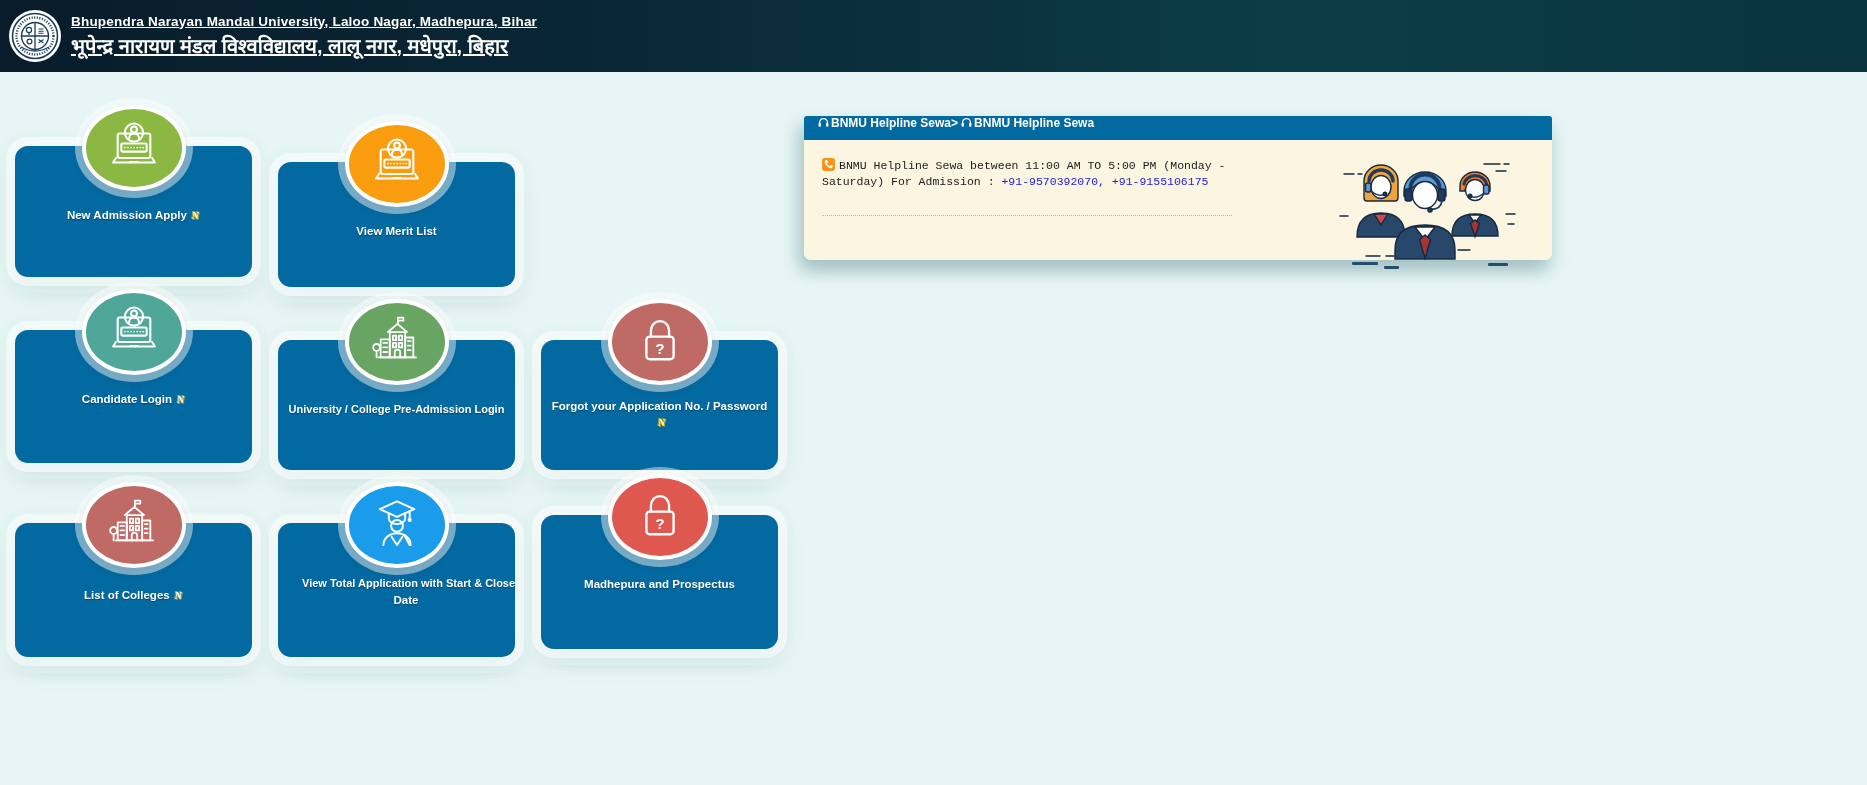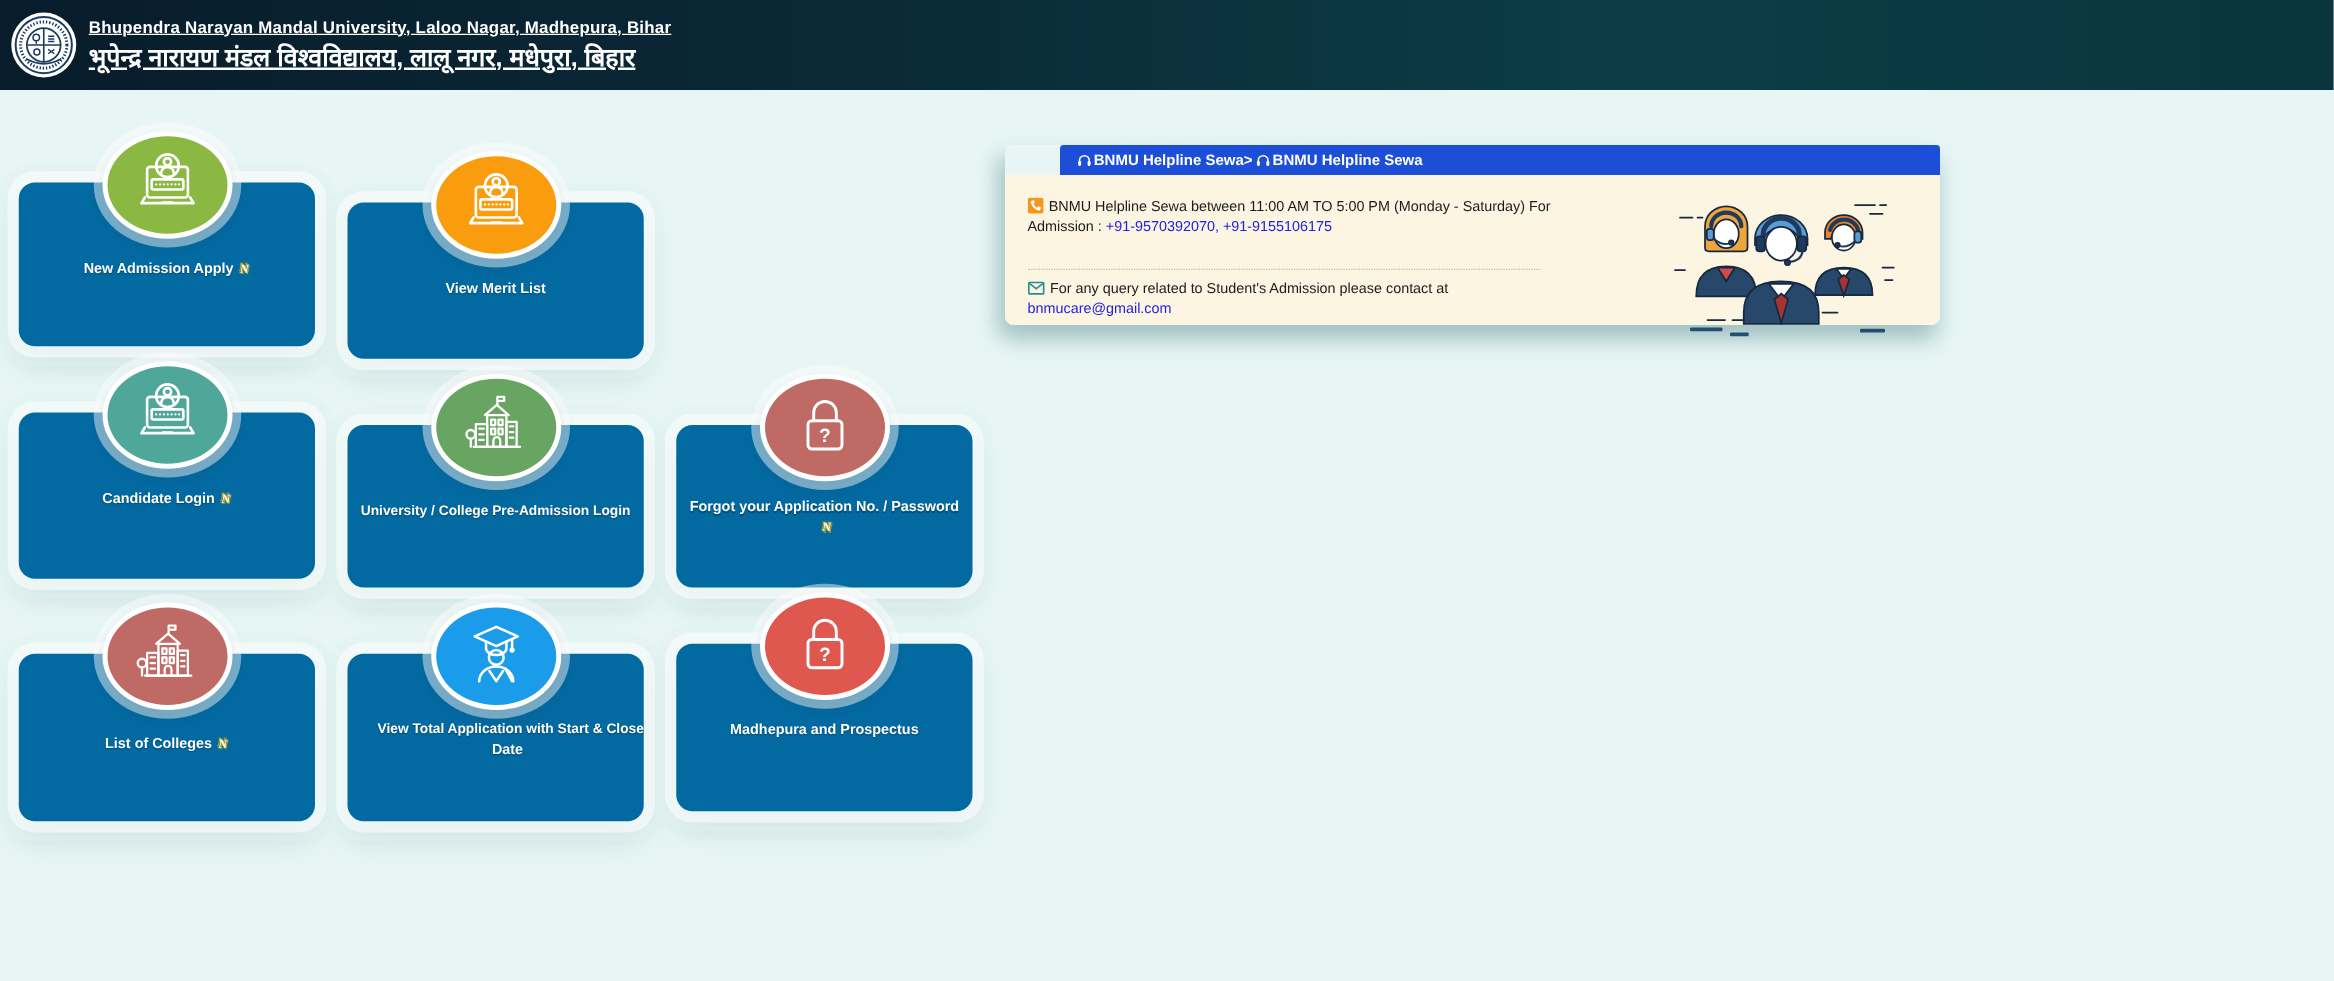--- a/index.html
+++ b/index.html
@@ -45,29 +45,29 @@
     text-shadow:0 0 2px #ffd34d,1px 1px 0 #caa400,-1px -1px 0 #caa400;
   }
   .new-block{display:block;margin-top:2px;}
   
   .panel{
     position:absolute;left:804px;top:116px;width:748px;
     box-shadow:-7px 9px 16px rgba(120,160,165,.4),0 12px 18px rgba(120,160,165,.35);
     border-radius:3px 3px 7px 7px;
   }
   .panel-head{
-    height:24px;background:#1d4ed8;color:#fff;border-radius:3px 3px 0 0;
-    display:flex;align-items:center;font-size:12px;font-weight:bold;padding-left:13px;margin-left:44px;
+    height:24px;background:#0369a1;color:#fff;border-radius:3px 3px 0 0;
+    display:flex;align-items:flex-start;font-size:12px;font-weight:bold;padding-left:13px;
   }
   .panel-head svg{width:13px;height:13px;margin-right:1px;}
   .panel-body{
     position:relative;height:120px;background:#fbf5e1;border-radius:0 0 7px 7px;
   }
   .hl-line{position:absolute;left:18px;width:420px;font-size:11.5px;color:#1c1c1c;line-height:15.5px;}
-  .hl-line1{top:18px;}
+  .hl-line1{top:18px;font-family:Liberation Mono, monospace;}
   .hl-line2{top:84px;}
   .hl-link{color:#2323dd;cursor:pointer;}
   .dotted-sep{position:absolute;left:18px;top:75px;width:410px;border-bottom:1.5px dotted #bdbdb0;}
   .mini-ic{display:inline-block;vertical-align:-2px;margin-right:4px;}
   .agents{position:absolute;right:34px;bottom:0;width:180px;height:102px;}
   .dash{position:absolute;background:#24506e;border-radius:1px;}
   
 </style>
 </head>
 <body>
@@ -249,25 +249,20 @@
       </svg>
       <span>BNMU Helpline Sewa</span>
   </div>
   <div class="panel-body">
     <div class="hl-line hl-line1">
       <svg class="mini-ic" width="13" height="13">
           <use href="#ic-phone-square"></use>
         </svg><span>BNMU Helpline Sewa between 11:00 AM TO 5:00 PM (Monday - Saturday) For Admission : </span><span class="hl-link">+91-9570392070, +91-9155106175</span>
     </div>
     <div class="dotted-sep"></div>
-    <div class="hl-line hl-line2">
-      <svg class="mini-ic" width="14" height="11">
-          <use href="#ic-envelope"></use>
-        </svg><span>For any query related to Student's Admission please contact at </span><br><span class="hl-link">bnmucare@gmail.com</span>
-    </div>
 
     <svg class="agents" viewBox="0 0 180 102">
       <g stroke="#16293f" stroke-width="1.4" stroke-linecap="round">
 
         <path d="M6 16 h10 M20 16 h4" fill="none"></path>
         <path d="M146 6 h16 M166 6 h5" fill="none"></path>
         <path d="M158 13 h10" fill="none"></path>
         <path d="M2 58 h8" fill="none"></path>
         <path d="M168 56 h9" fill="none"></path>
         <path d="M170 66 h6" fill="none"></path>

